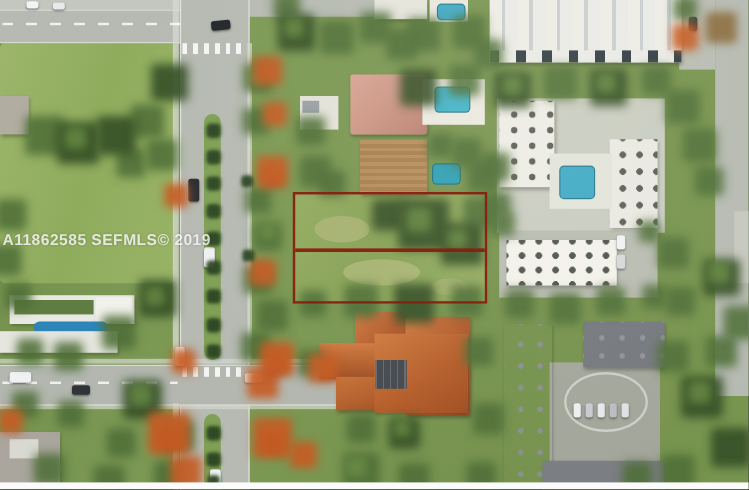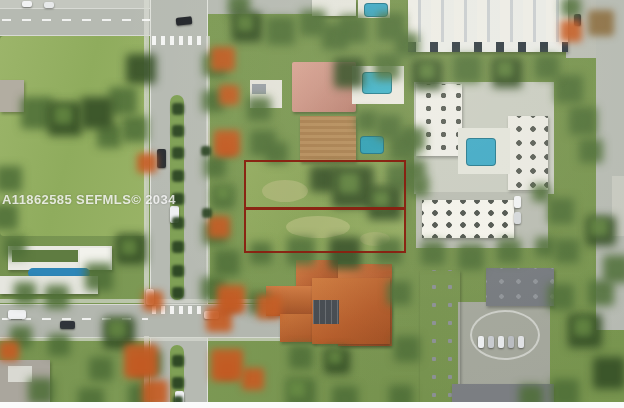--- a/index.html
+++ b/index.html
@@ -143,16 +143,16 @@
   <div class="blob" id="trees-light"></div>
   <div class="blob" id="trees-orange"></div>
   <div class="blob" id="palms"></div>
 
   <div class="abs" style="left:0;top:0;width:624px;height:408px;background:radial-gradient(circle at 70% 18%,rgba(255,255,230,.10),transparent 60%);pointer-events:none;"></div>
 
   <div id="lot-outline">
     <div id="lot-divider"></div>
   </div>
 
-  <div id="watermark">A11862585 SEFMLS© 2034</div>
+  <div id="watermark">A11862585 SEFMLS© 2019</div>
 
   <div class="abs" style="left:0;top:402px;width:624px;height:6px;background:var(--bottom-bar,#fbfbfb);"></div>
 </div>
 
 </body></html>

